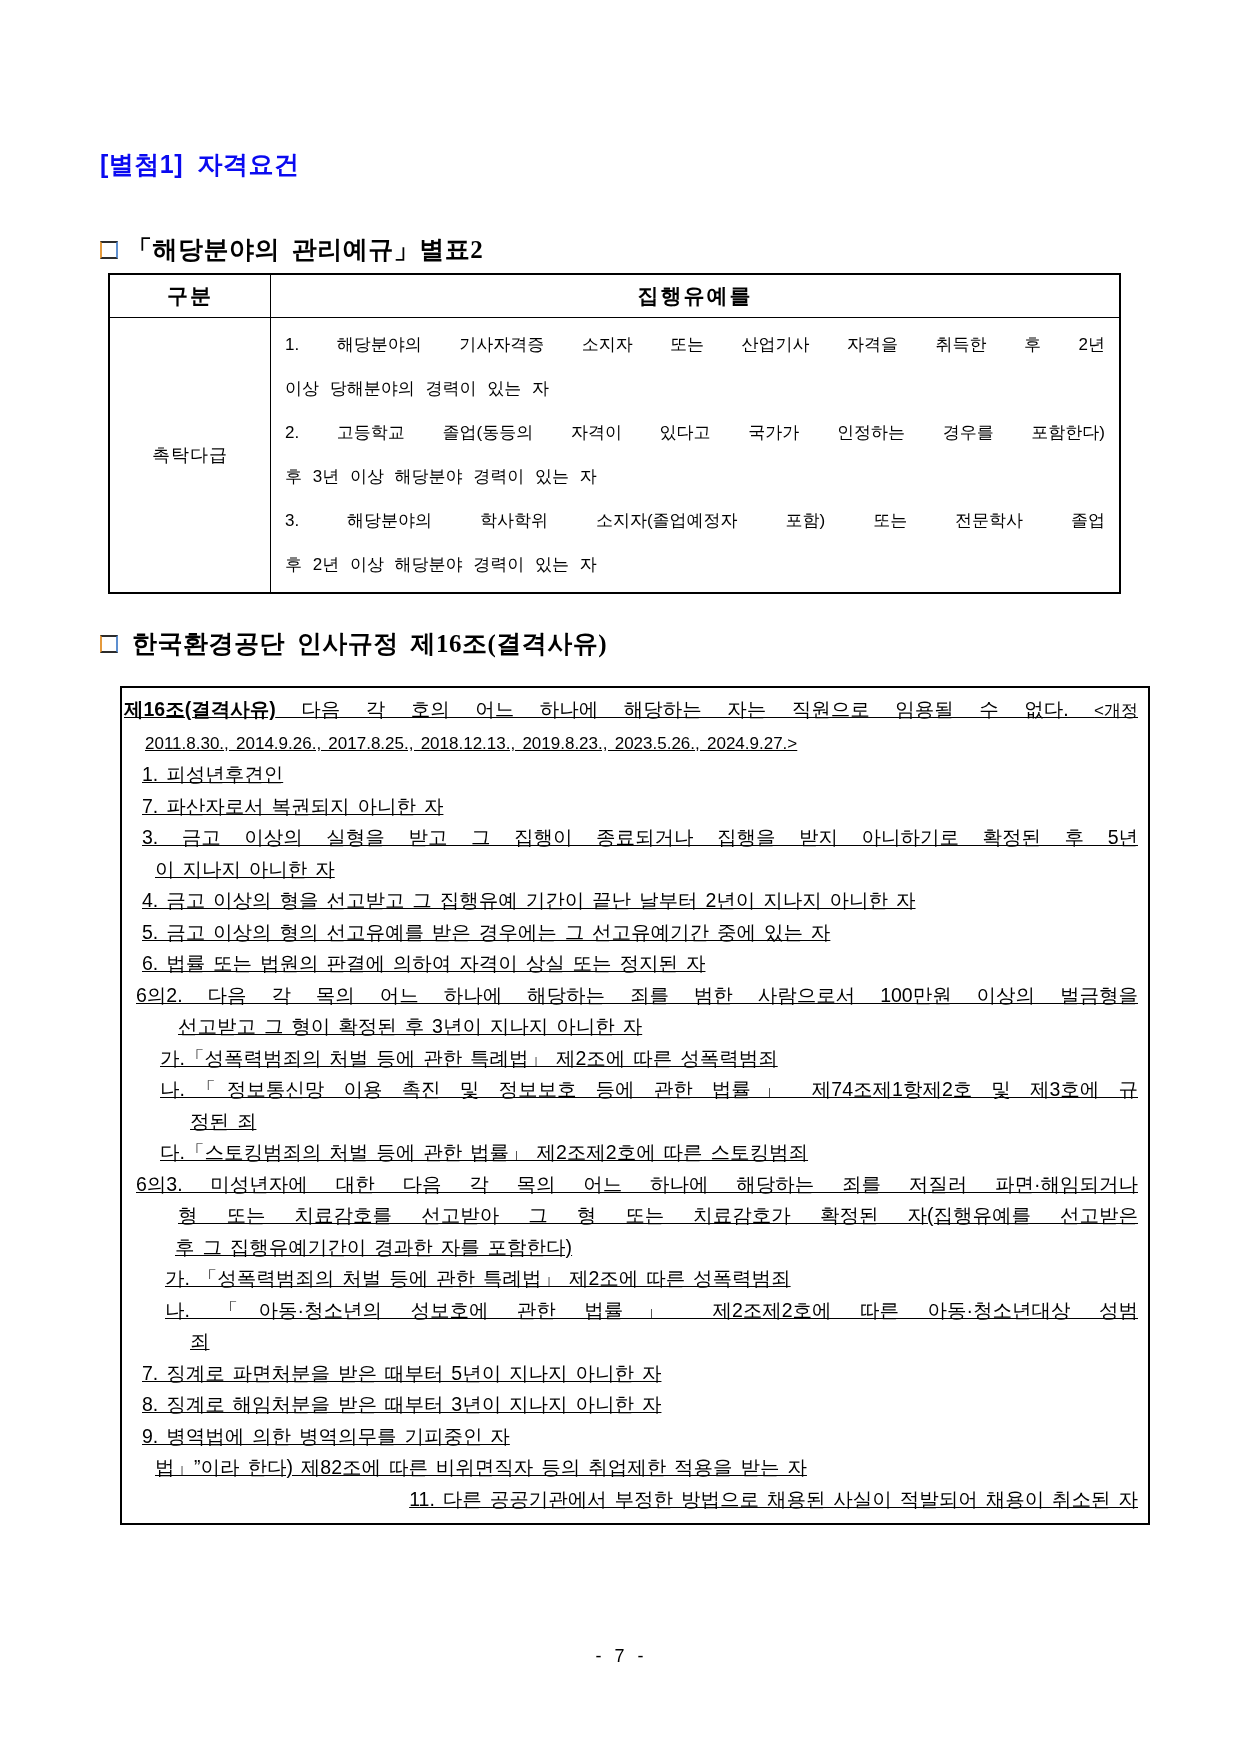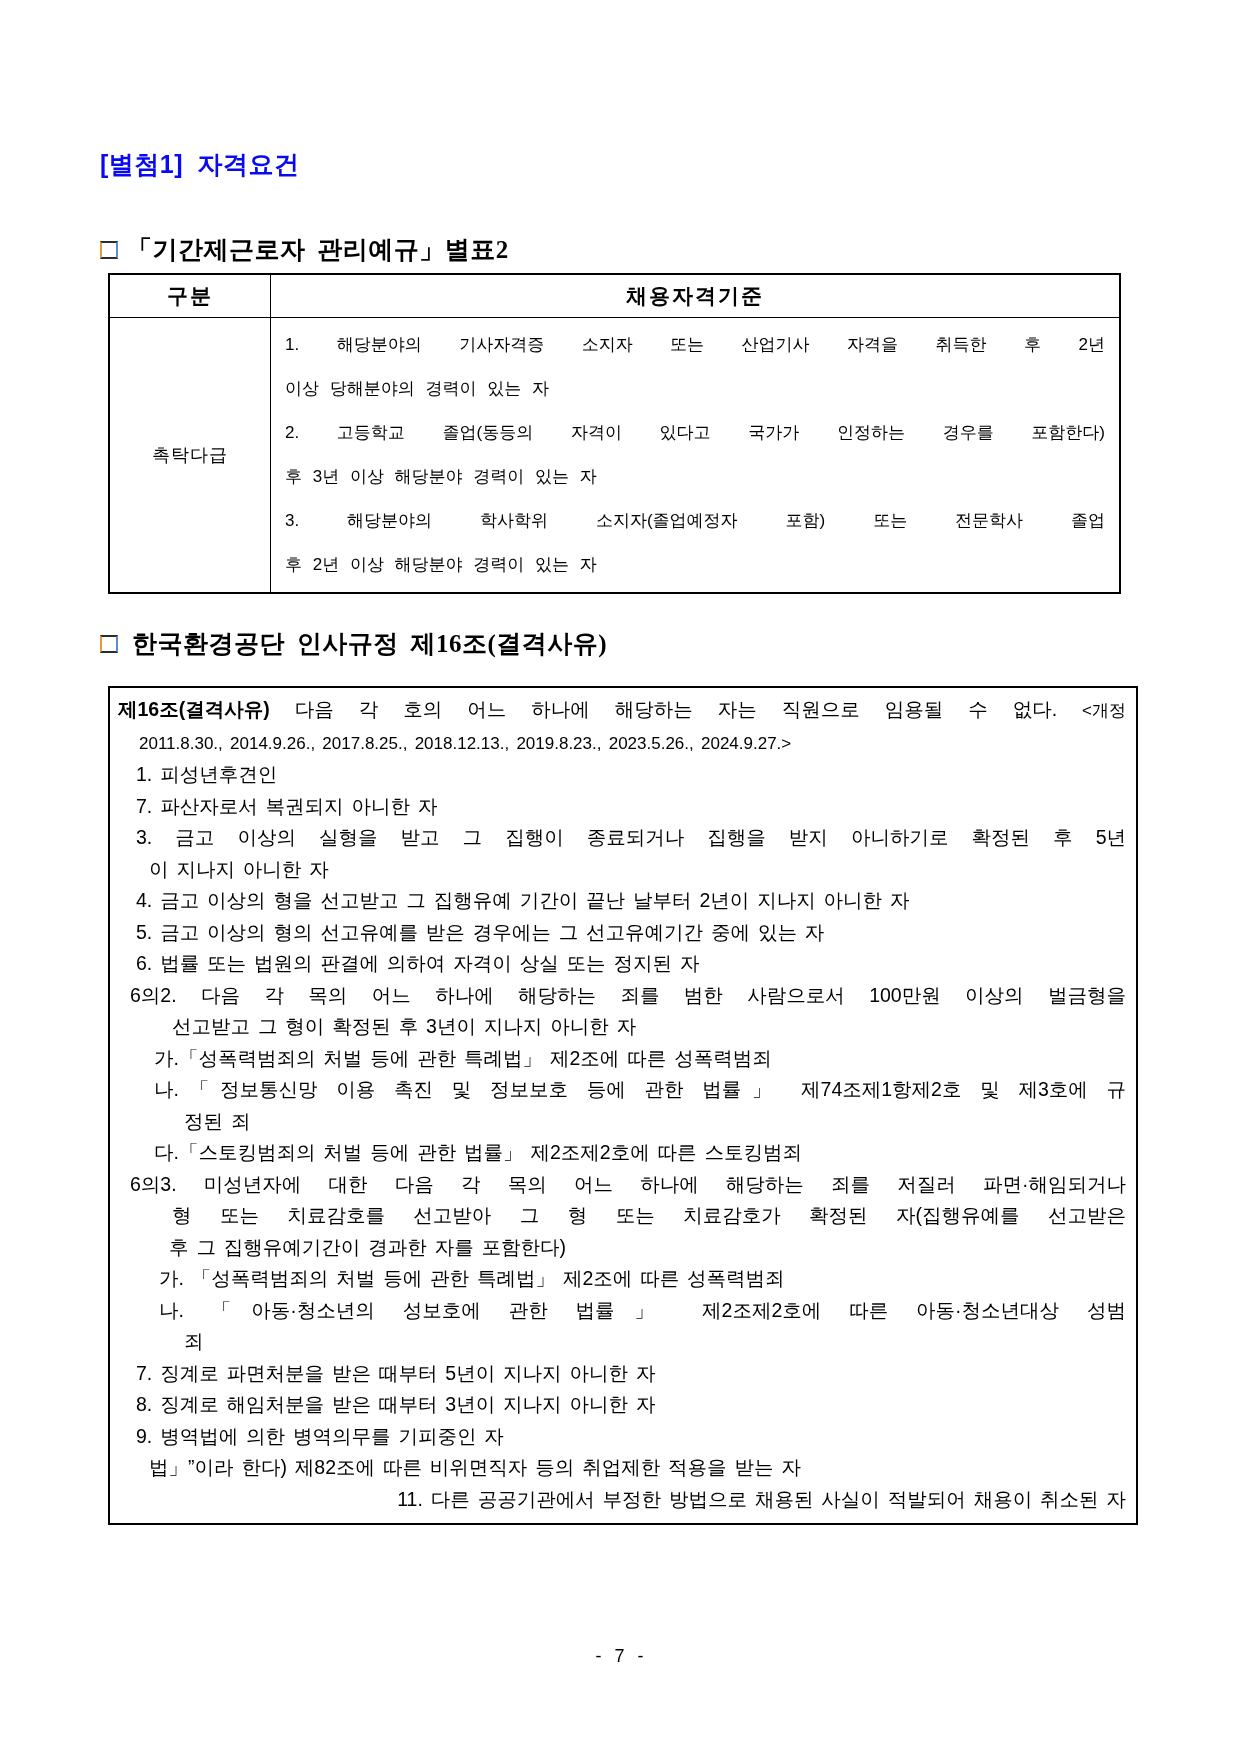--- a/index.html
+++ b/index.html
@@ -46,52 +46,53 @@
   .qual-table .c1{width:158px;}
   .qual-table td.rowlabel{
     text-align:center;vertical-align:middle;font-size:18px;letter-spacing:1px;
   }
   .qual-table td.content{
     padding:5px 14px 5px 14px;font-size:17px;vertical-align:top;
   }
   .qual-table td.content .line{line-height:44px;word-spacing:6px;}
 
   .legal-box{
-    position:absolute;left:108px;top:686px;width:1030px;box-sizing:border-box;
+    position:absolute;left:120px;top:686px;width:1030px;box-sizing:border-box;
     border:2px solid #000;
-    padding:6px 10px 8px 8px;
+    padding:6px 10px 8px 2px;
     font-size:19.5px;
+    text-decoration:underline;
   }
   .legal-box .line{line-height:31.5px;word-spacing:2.5px;}
   .legal-box b{font-weight:bold;}
   .legal-box .sm,.legal-box .line .sm{font-size:17px;}
 
   .just{text-align:justify;text-align-last:justify;}
 
   .footer{
     position:absolute;left:0;top:1646px;width:1240px;text-align:center;
     font-size:18px;letter-spacing:1px;word-spacing:6px;
   }
 </style>
 </head>
 <body>
 
 <div class="page">
 
   <h1 class="doc-title">[별첨1] 자격요건</h1>
 
   <div class="sec-heading sec1">
-    <span class="sq"></span><span>「기간제근로자 관리예규」별표2</span>
+    <span class="sq"></span><span>「해당분야의 관리예규」별표2</span>
   </div>
 
   <table class="qual-table">
     <thead>
       <tr>
         <th class="c1">구분</th>
-        <th>채용자격기준</th>
+        <th>집행유예를</th>
       </tr>
     </thead>
     <tbody>
       <tr>
         <td class="c1 rowlabel">촉탁다급</td>
         <td class="content">
             <div class="line just">1. 해당분야의 기사자격증 소지자 또는 산업기사 자격을 취득한 후 2년</div>
             <div class="line">이상 당해분야의 경력이 있는 자</div>
             <div class="line just">2. 고등학교 졸업(동등의 자격이 있다고 국가가 인정하는 경우를 포함한다)</div>
             <div class="line">후 3년 이상 해당분야 경력이 있는 자</div>

